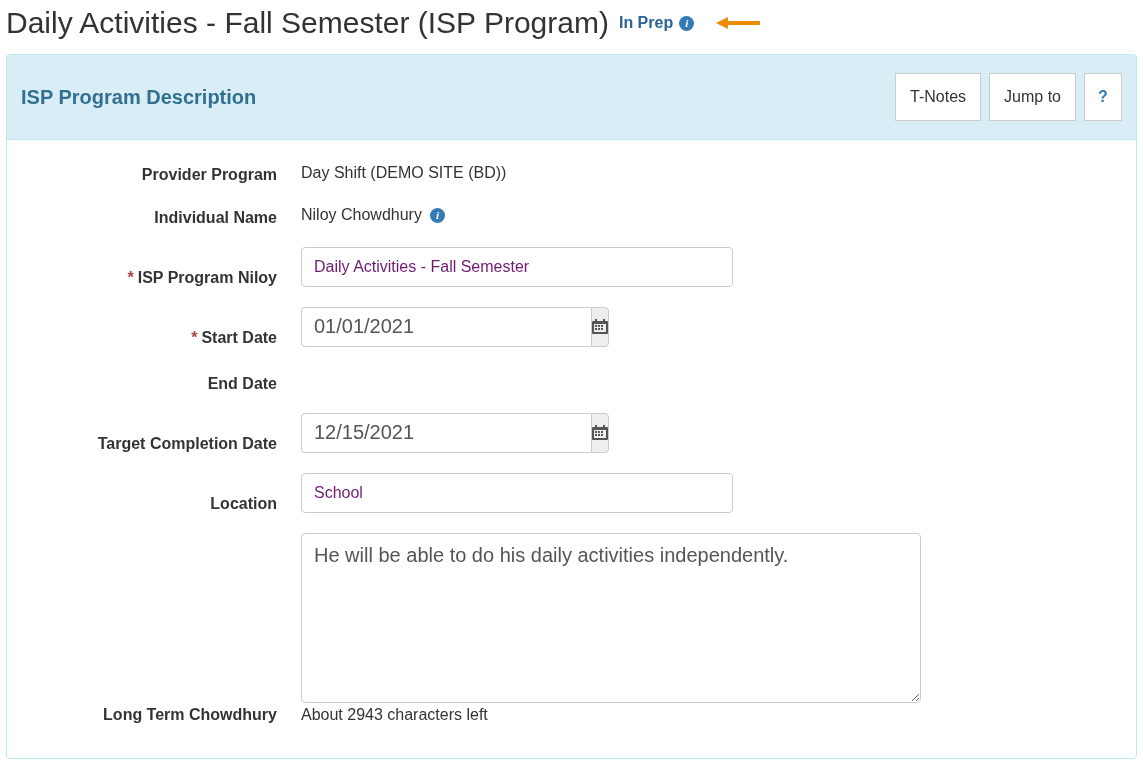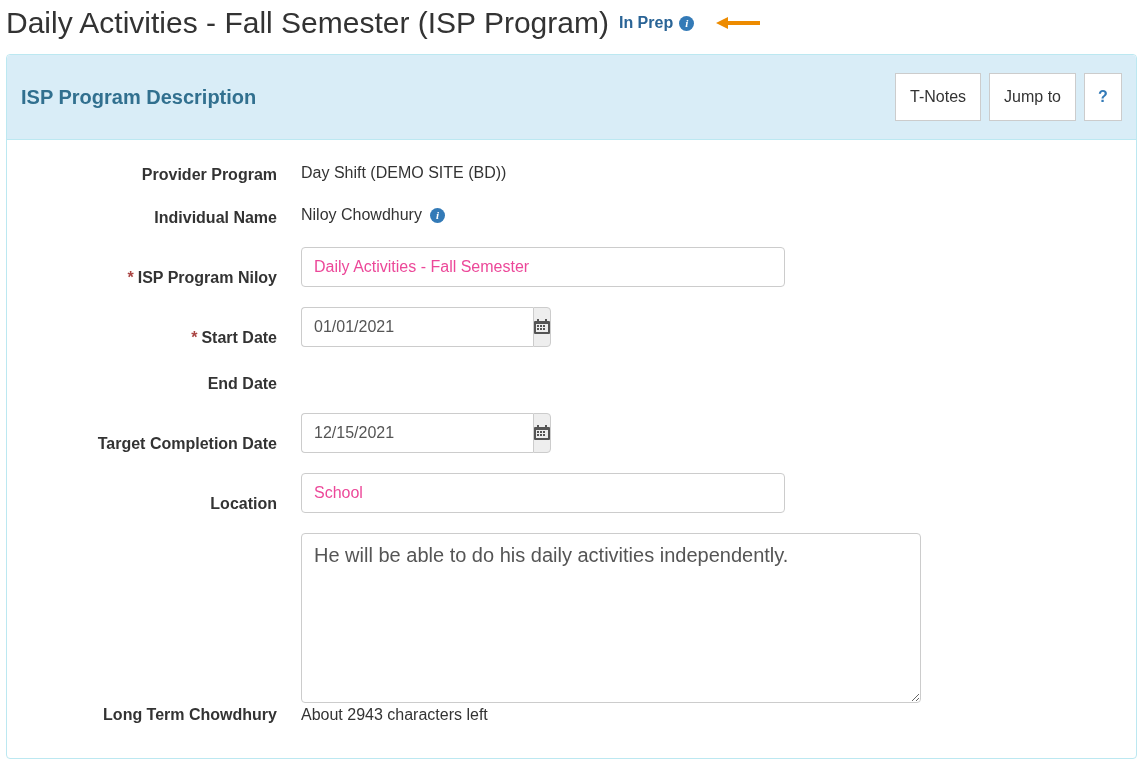--- a/index.html
+++ b/index.html
@@ -120,39 +120,39 @@
   .static-text {
     font-size: 16px;
     color: #333;
     line-height: 1.4;
     display: flex;
     align-items: center;
     gap: 8px;
   }
 
   .form-input {
-    width: 484px;
+    width: 432px;
     height: 40px;
     padding: 6px 12px;
     font-size: 16px;
-    color: #ec4899;
+    color: #701a75;
     background: #fff;
     border: 1px solid #ccc;
     border-radius: 4px;
   }
 
   .date-group {
     display: flex;
     width: 244px;
   }
   .date-input {
     flex: 1;
     height: 40px;
     padding: 6px 12px;
-    font-size: 16px;
+    font-size: 20px;
     color: #555;
     background: #fff;
     border: 1px solid #ccc;
     border-right: none;
     border-radius: 4px 0 0 4px;
   }
   .date-addon {
     width: 44px;
     height: 40px;
     background: #eee;

